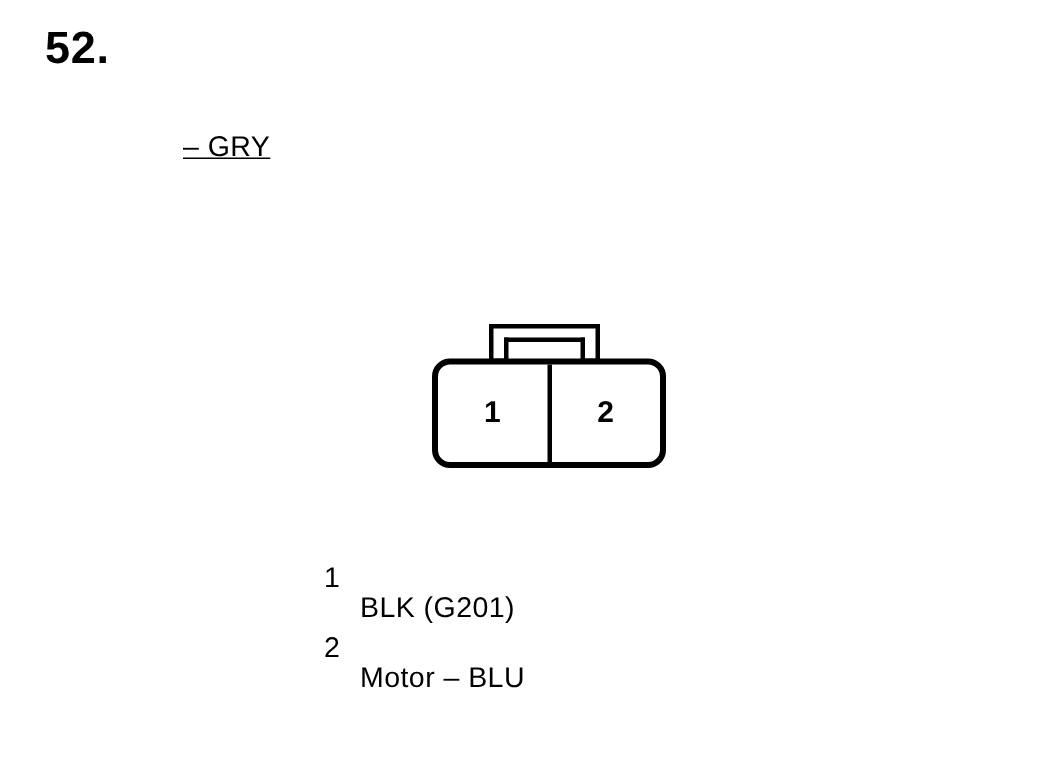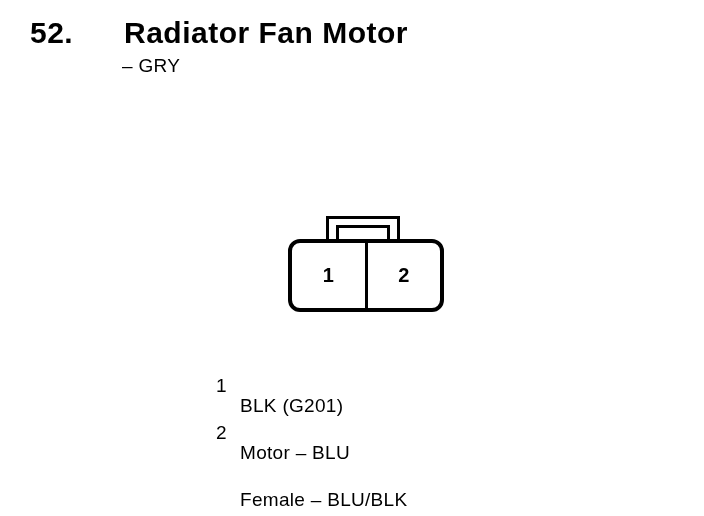--- a/index.html
+++ b/index.html
@@ -36,24 +36,25 @@
     margin: 0;
     font-size: 30px;
     font-weight: bold;
     letter-spacing: 0.5px;
   }
 
   
   .details {
     position: absolute;
     left: 122px;
-    top: 51px;
+    top: 84px;
     font-size: 19px;
     line-height: 29px;
     letter-spacing: 0.3px;
+    text-decoration: underline;
   }
 
   
   .connector {
     position: absolute;
     left: 288px;
     top: 216px;
     width: 156px;
     height: 96px;
   }
@@ -123,21 +124,20 @@
     margin-top: 20px;
   }
 </style>
 </head>
 <body>
 
 <div class="page">
 
   <span class="item-number">52.</span>
 
-  <h1 class="page-title">Radiator Fan Motor</h1>
 
   <div class="details">
     <div class="detail-line">– GRY</div>
   </div>
 
   <div class="connector">
     <div class="connector-tab">
       <div class="connector-tab-inner"></div>
     </div>
     <div class="connector-body">
@@ -148,19 +148,15 @@
 
   <div class="legend">
     <div class="legend-row">
       <span class="legend-pin">1</span>
       <span class="legend-text">BLK (G201)</span>
     </div>
     <div class="legend-row">
       <span class="legend-pin">2</span>
       <span class="legend-text">Motor – BLU</span>
     </div>
-    <div class="legend-row">
-      <span class="legend-pin"></span>
-      <span class="legend-text">Female – BLU/BLK</span>
-    </div>
   </div>
 
 </div>
 
 </body></html>

